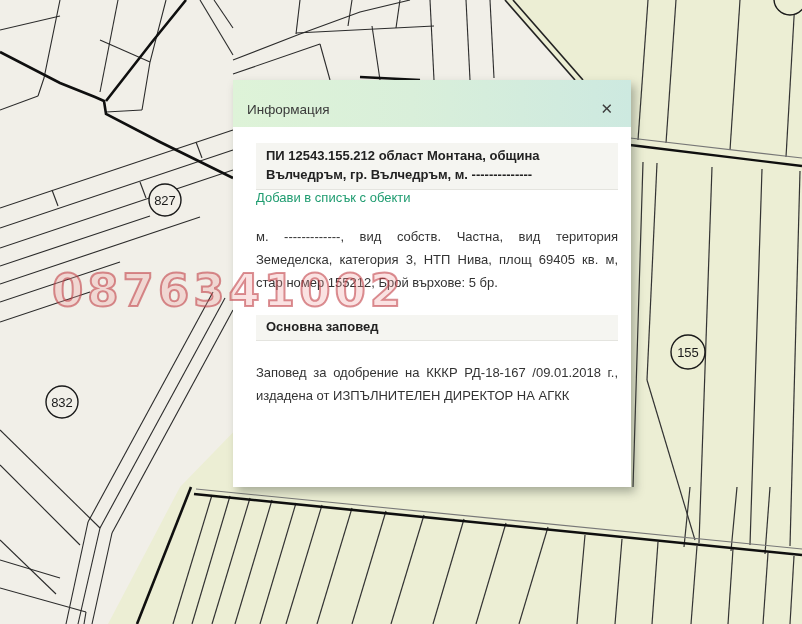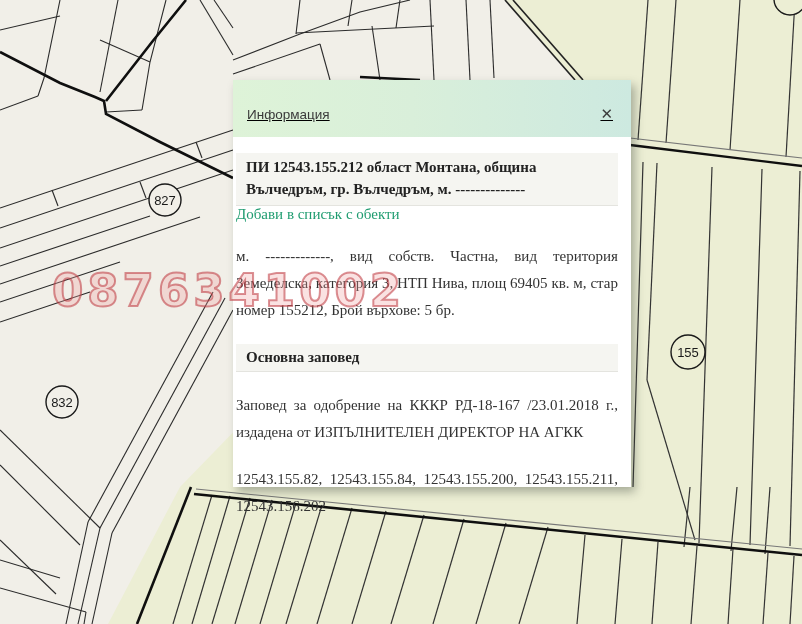--- a/index.html
+++ b/index.html
@@ -12,33 +12,32 @@
   #map-svg{position:absolute;left:0;top:0;}
 
   
   .popup{
     position:absolute;left:233px;top:80px;width:398px;height:407px;
     background:#ffffff;
     box-shadow:4px 5px 9px rgba(55,65,55,.38);
     z-index:5;
   }
   .popup-header{
-    height:57px;
+    height:47px;
     background:linear-gradient(90deg,#def3d8 0%,#d9efda 45%,#cde9e0 100%);
     display:flex;align-items:center;justify-content:space-between;
     padding:12px 16px 0 14px;
-    text-decoration:underline;
   }
   .popup-title{font-size:13.5px;color:#3a3a3a;}
   .close-btn{
     border:none;background:transparent;cursor:pointer;
     font-size:15px;font-weight:bold;color:#3c3c3c;line-height:1;
     padding:2px 2px;font-family:"DejaVu Sans",sans-serif;
   }
-  .popup-body{padding:16px 13px 0 3px;font-size:15px;color:#2e2e2e;font-family:Liberation Serif, serif;}
+  .popup-body{padding:16px 13px 0 23px;font-size:13px;color:#2e2e2e;}
   .bar{
     background:#f5f5f1;border-bottom:1px solid #e4e4df;
     font-weight:bold;color:#222;
     padding:4px 10px;line-height:1.45;
   }
   .bar.section{margin-top:20px;padding:3px 10px;}
   .add-link{
     display:inline-block;color:#1f9c70;cursor:pointer;
     text-decoration:none;
   }
@@ -192,20 +191,19 @@
   <div class="popup">
     <div class="popup-header">
       <span class="popup-title">Информация</span>
       <button class="close-btn">✕</button>
     </div>
     <div class="popup-body">
       <div class="bar">ПИ 12543.155.212 област Монтана, община Вълчедръм, гр. Вълчедръм, м. --------------</div>
       <a href="#" class="add-link">Добави в списък с обекти</a>
       <p class="para">м. -------------, вид собств. Частна, вид територия Земеделска, категория 3, НТП Нива, площ 69405 кв. м, стар номер 155212, Брой върхове: 5 бр.</p>
       <div class="bar section">Основна заповед</div>
-      <p class="para">Заповед за одобрение на КККР РД-18-167 /23.01.2018 г., издадена от ИЗПЪЛНИТЕЛЕН ДИРЕКТОР НА АГКК</p>
-      <p class="para">12543.155.82, 12543.155.84, 12543.155.200, 12543.155.211, 12543.156.202</p>
+      <p class="para">Заповед за одобрение на КККР РД-18-167 /09.01.2018 г., издадена от ИЗПЪЛНИТЕЛЕН ДИРЕКТОР НА АГКК</p>
     </div>
   </div>
 
   <div class="watermark">0876341002</div>
 
 </div>
 
 </body></html>

